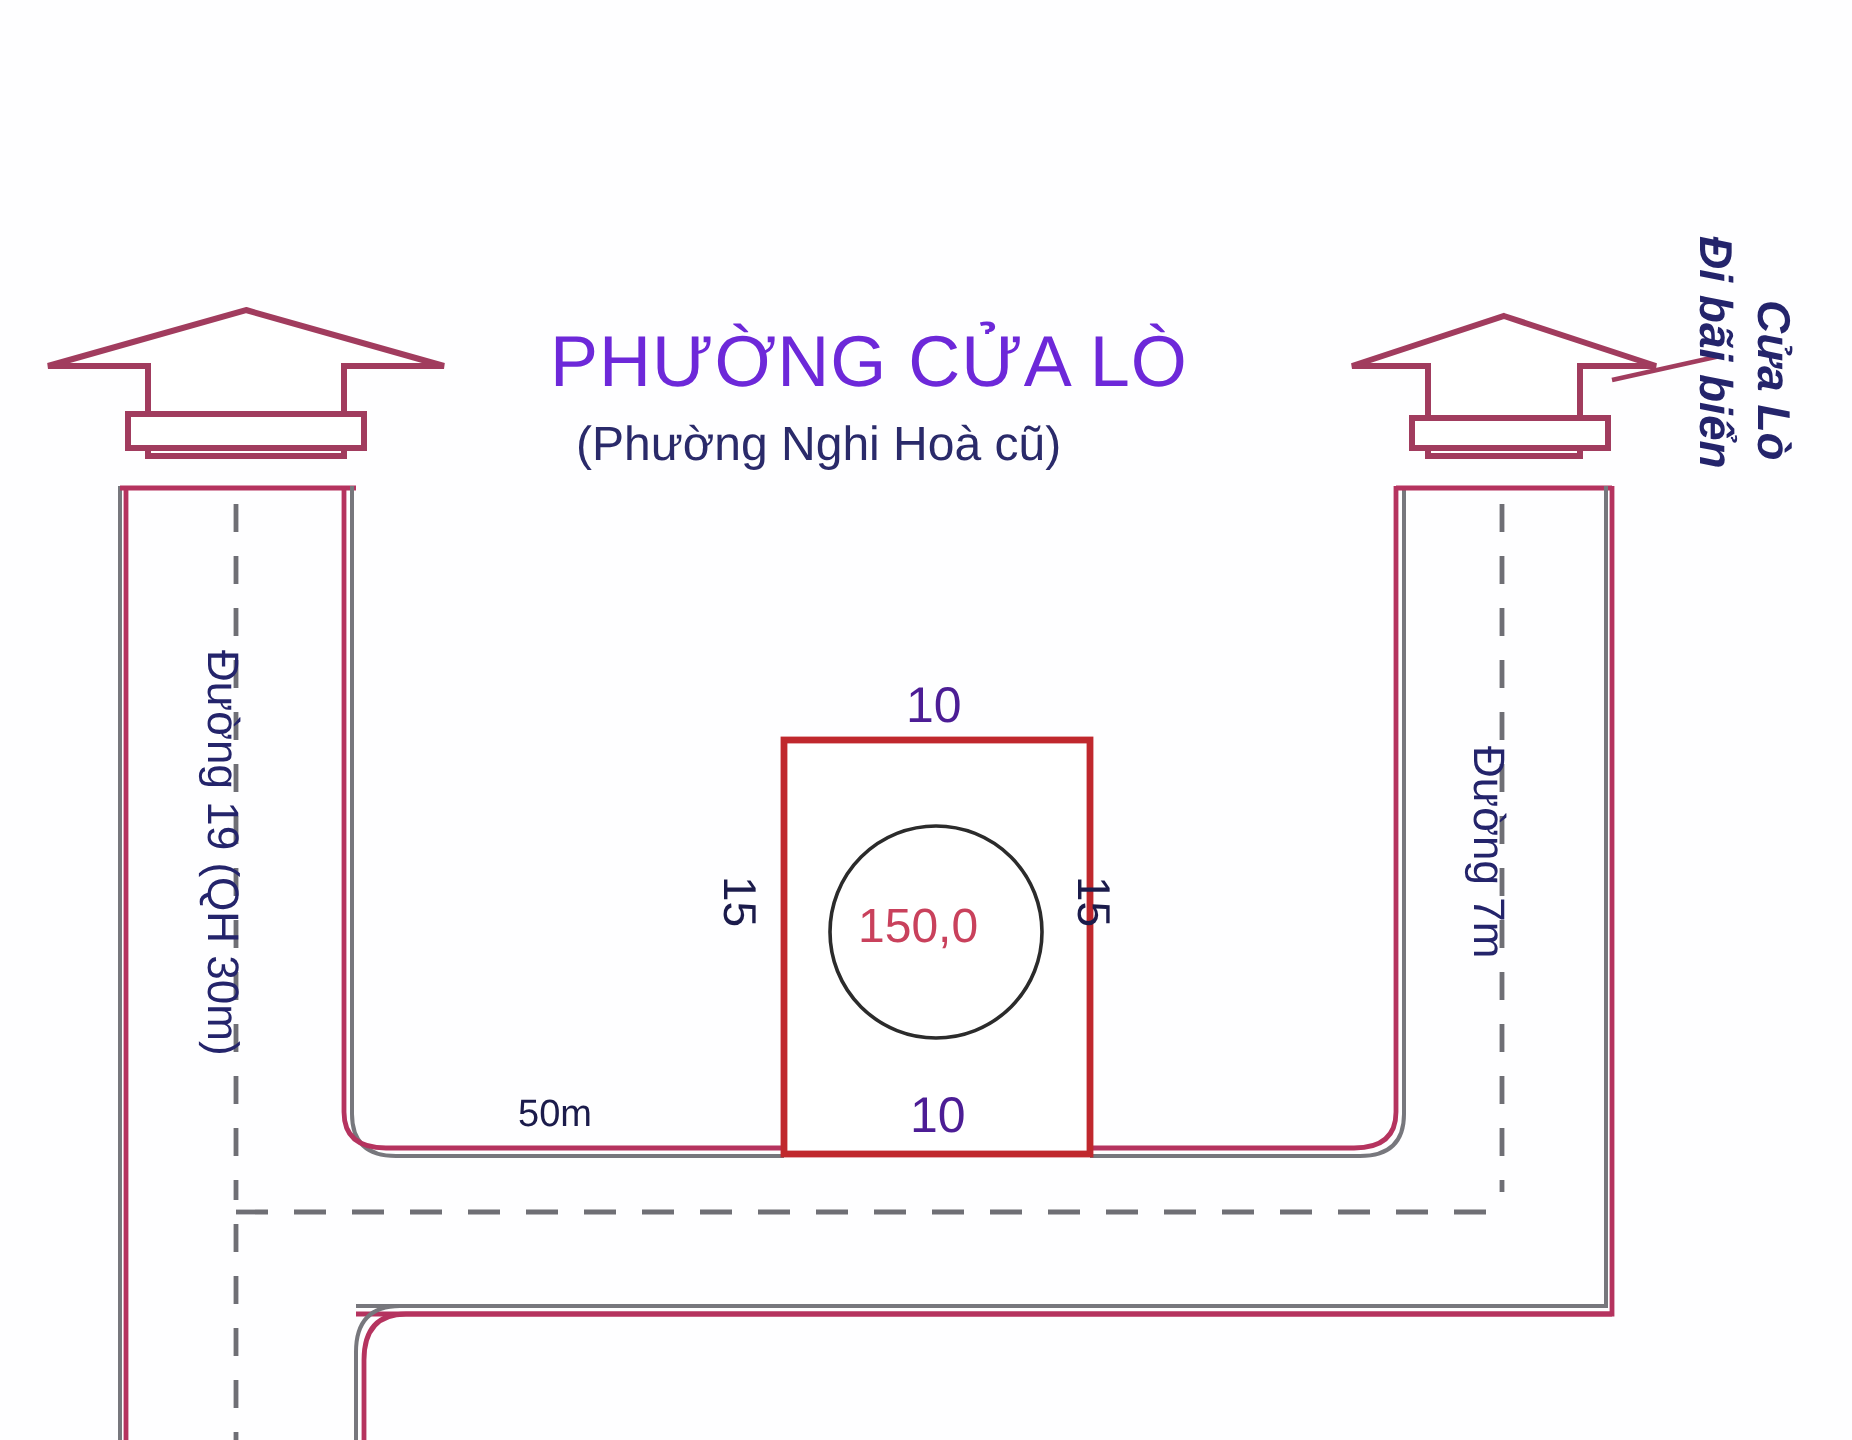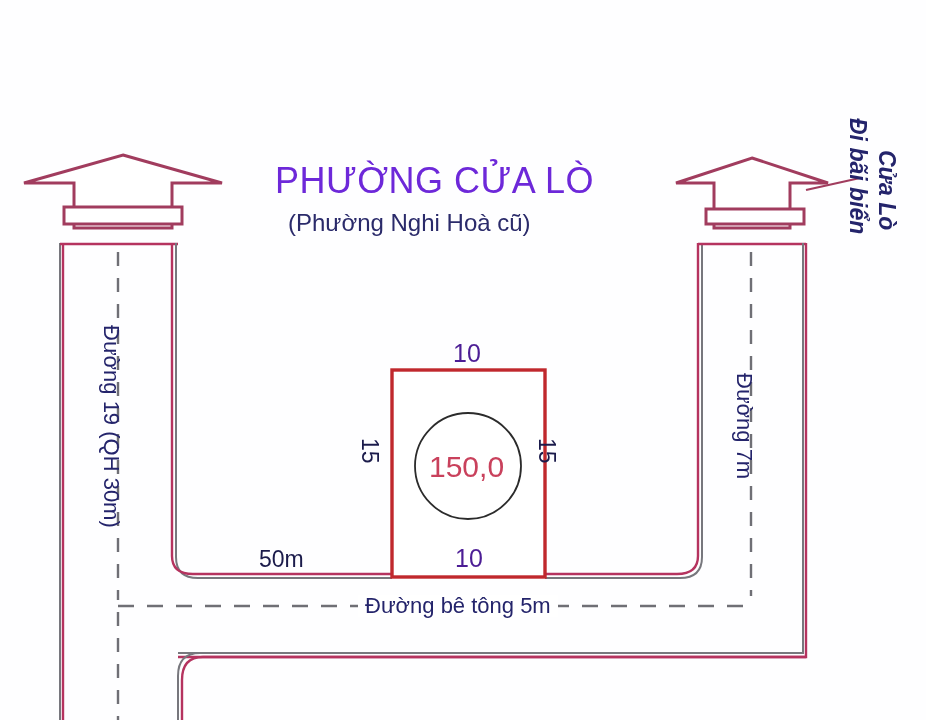--- a/index.html
+++ b/index.html
@@ -53,25 +53,25 @@
   }
   .dim-label {
     font-size: 25px;
     color: #4c1d95;
   }
   .dim-side {
     font-size: 23px;
     color: #1b1b4b;
   }
   .area-label {
-    font-size: 30px;
+    font-size: 24px;
     color: #c9415c;
   }
   .len-label {
-    font-size: 23px;
+    font-size: 19px;
     color: #1b1b4b;
   }
   .beach-label {
     font-size: 23px;
     color: #24246b;
     font-style: italic;
     font-weight: 700;
   }
   .concrete-label {
     font-size: 22px;
@@ -162,15 +162,14 @@
 
   <div class="txt dim-label" style="left:453px; top:341px;">10</div>
   <div class="txt dim-label" style="left:455px; top:546px;">10</div>
   <div class="txt dim-side rot-cw" style="left:381px; top:438px;">15</div>
   <div class="txt dim-side rot-cw" style="left:558px; top:438px;">15</div>
 
   <div class="txt area-label" style="left:429px; top:452px;">150,0</div>
 
   <div class="txt len-label" style="left:259px; top:548px;">50m</div>
 
-  <div class="txt concrete-label" style="left:358px; top:595px;">Đường bê tông 5m</div>
 
 </div>
 
 </body></html>

